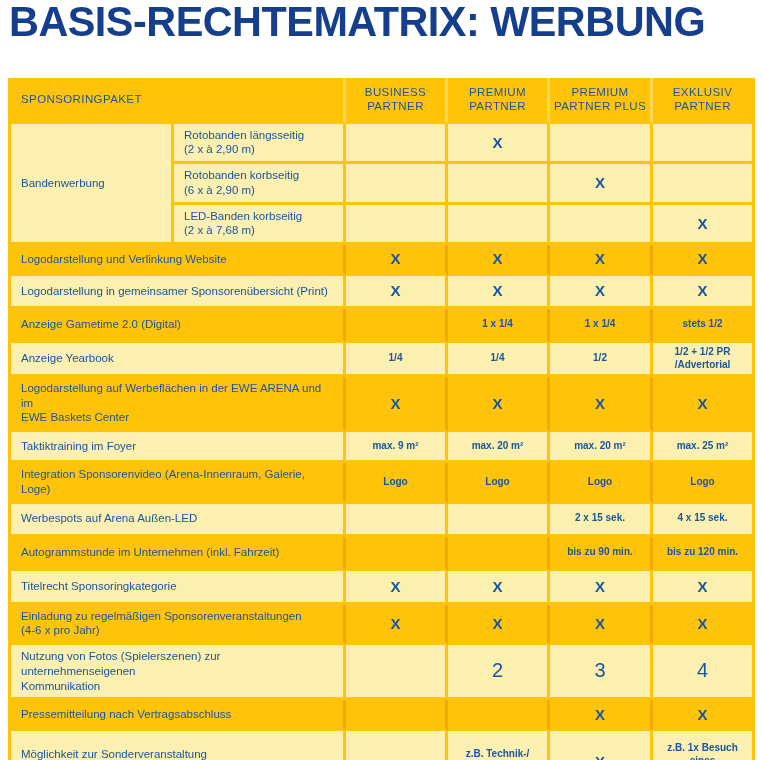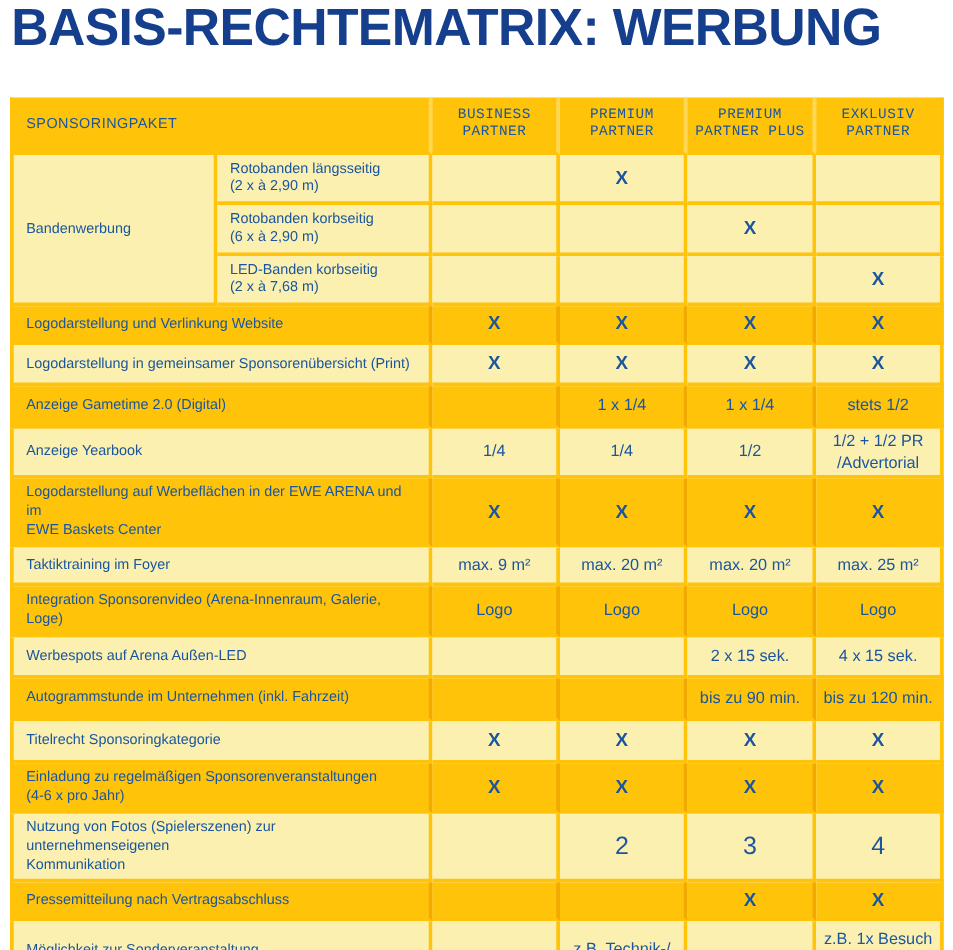--- a/index.html
+++ b/index.html
@@ -47,39 +47,39 @@
   }
   
   thead th{
     background:var(--gold);
     border-right:3px solid var(--divider-header);
     border-bottom:3px solid var(--gold);
     font-weight:normal;
     letter-spacing:0.4px;
   }
   thead th.hlbl{text-align:left;padding:14px 10px;border-left:3px solid var(--gold);}
-  thead th.hval{text-align:center;padding:4px 2px;font-family:Liberation Mono, monospace;}
+  thead th.hval{text-align:center;padding:4px 2px;}
   thead th:last-child{border-right:3px solid var(--gold);margin-left:21px;}
   
   tbody td{
     border-right:3px solid var(--gold);
     border-bottom:3px solid var(--gold);
   }
   tbody td.lbl{text-align:left;padding:4px 10px;}
   tbody td.val{text-align:center;padding:2px 3px;}
   tr.row-pale td{background:var(--pale);}
   tr.row-gold td{background:var(--gold);}
   tr.row-gold td{border-right-color:var(--divider-gold-row);border-bottom-color:var(--gold);}
   tr.row-gold td:last-child{border-right-color:var(--gold);}
   tbody td.edge{border-left:3px solid var(--gold);}
   tbody td.group{border-right:3px solid var(--gold);}
   
   td.val.x{font-size:15px;font-weight:bold;}
   td.val.num{font-size:20px;font-weight:normal;}
-  td.val.txt{font-size:13px;}
+  td.val.txt{font-size:10px;font-weight:bold;}
 </style>
 </head>
 <body>
 
 <div class="page">
   <h1 class="title">BASIS-RECHTEMATRIX: WERBUNG</h1>
 
   <table class="matrix">
     <colgroup>
       <col style="width:166px">

